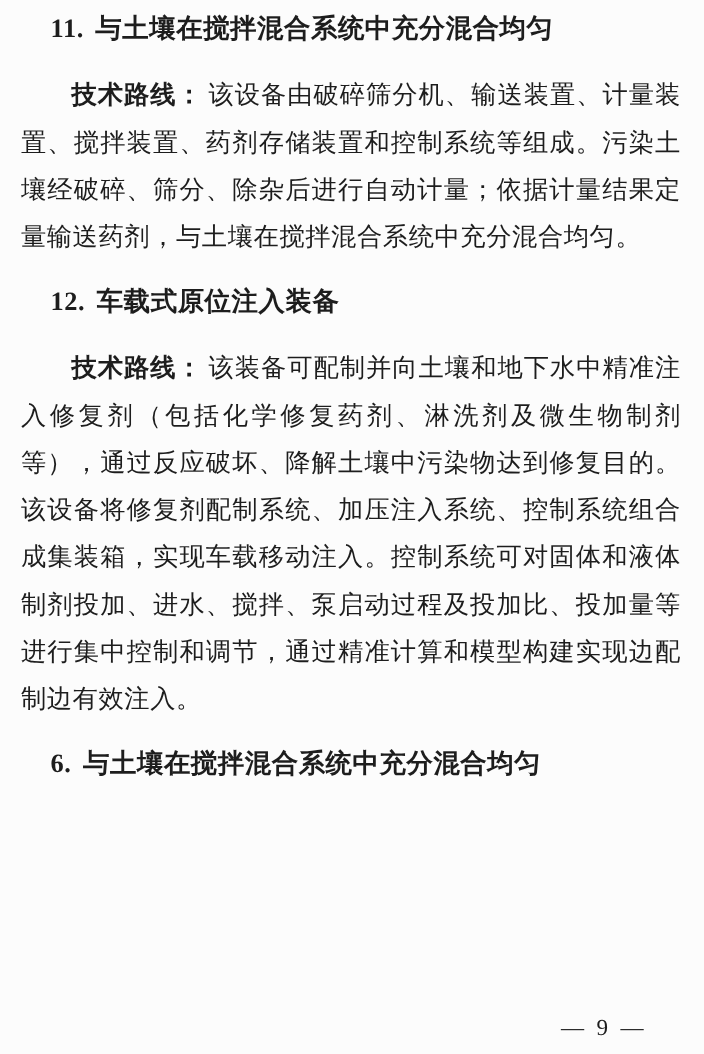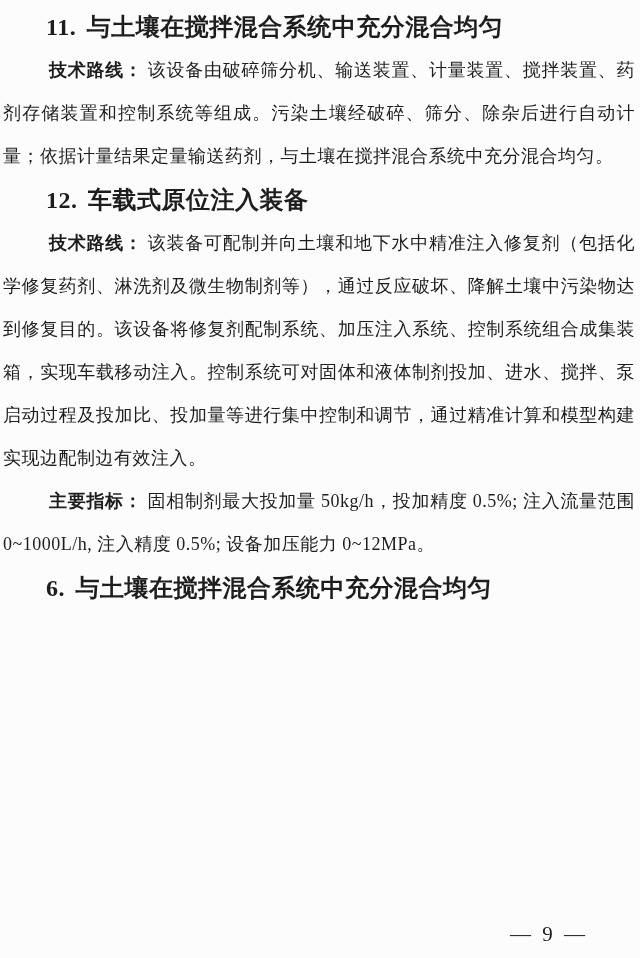--- a/index.html
+++ b/index.html
@@ -34,22 +34,22 @@
   .heading .num {
     font-family: "Liberation Serif", "DejaVu Serif", serif;
     font-weight: 700;
     margin-right: 4px;
   }
   .heading .title {
     font-family: "Liberation Sans", "DejaVu Sans", sans-serif;
     font-weight: 700;
   }
   .para {
-    margin: 0;
-    font-size: 18px;
+    margin: 16px;
+    font-size: 23px;
     line-height: 43px;
     text-align: justify;
     text-indent: 46px;
     word-break: break-all;
     letter-spacing: 0.5px;
   }
   .para .label {
     font-family: "Liberation Sans", "DejaVu Sans", sans-serif;
     font-weight: 700;
     margin-right: 5px;
@@ -79,23 +79,20 @@
   </section>
 
   <section>
     <h2 class="heading">
       <span class="num">12.</span>
       <span class="title">车载式原位注入装备</span>
     </h2>
     <p class="para">
       <b class="label">技术路线：</b><span>该装备可配制并向土壤和地下水中精准注入修复剂（包括化学修复药剂、淋洗剂及微生物制剂等），通过反应破坏、降解土壤中污染物达到修复目的。该设备将修复剂配制系统、加压注入系统、控制系统组合成集装箱，实现车载移动注入。控制系统可对固体和液体制剂投加、进水、搅拌、泵启动过程及投加比、投加量等进行集中控制和调节，通过精准计算和模型构建实现边配制边有效注入。</span>
     </p>
-    <p class="para">
-      <b class="label">主要指标：</b><span>固相制剂最大投加量 50kg/h，投加精度 0.5%; 注入流量范围 0~1000L/h, 注入精度 0.5%; 设备加压能力 0~12MPa。</span>
-    </p>
   </section>
 
   <section>
     <h2 class="heading">
       <span class="num">6.</span>
       <span class="title">与土壤在搅拌混合系统中充分混合均匀</span>
     </h2>
     <p class="para">
       
     </p>

